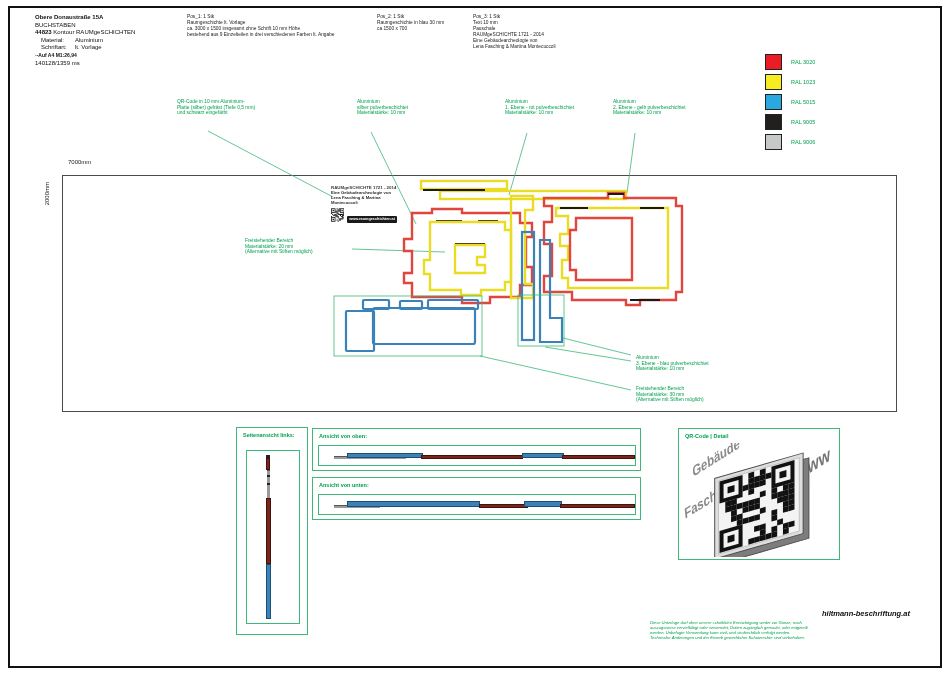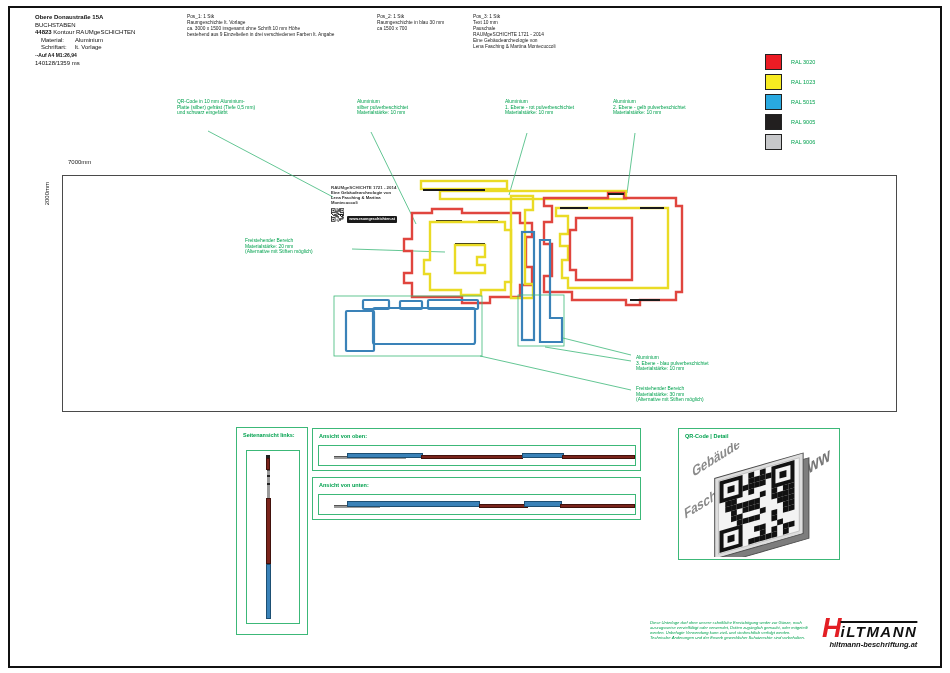--- a/index.html
+++ b/index.html
@@ -362,17 +362,16 @@
     </svg>
   </div>
 
   <div class="disc abs" style="left:650px;top:620px;">
       <div>Diese Unterlage darf ohne unsere schriftliche Ermächtigung weder zur Gänze, noch</div>
       <div>auszugsweise vervielfältigt oder verwendet, Dritten zugänglich gemacht, oder mitgeteilt</div>
       <div>werden. Unbefugte Verwendung kann zivil- und strafrechtlich verfolgt werden.</div>
       <div>Technische Änderungen und der Erwerb gewerblicher Schutzrechte sind vorbehalten.</div>
     </div>
   <div class="abs" style="left:822px;top:613px;">
-    <div class="logo"><span class="logo-h">H</span><span class="logo-rest">iLTMANN</span></div>
     <div class="logo-url">hiltmann-beschriftung.at</div>
   </div>
 
 </div>
 
 </body></html>

